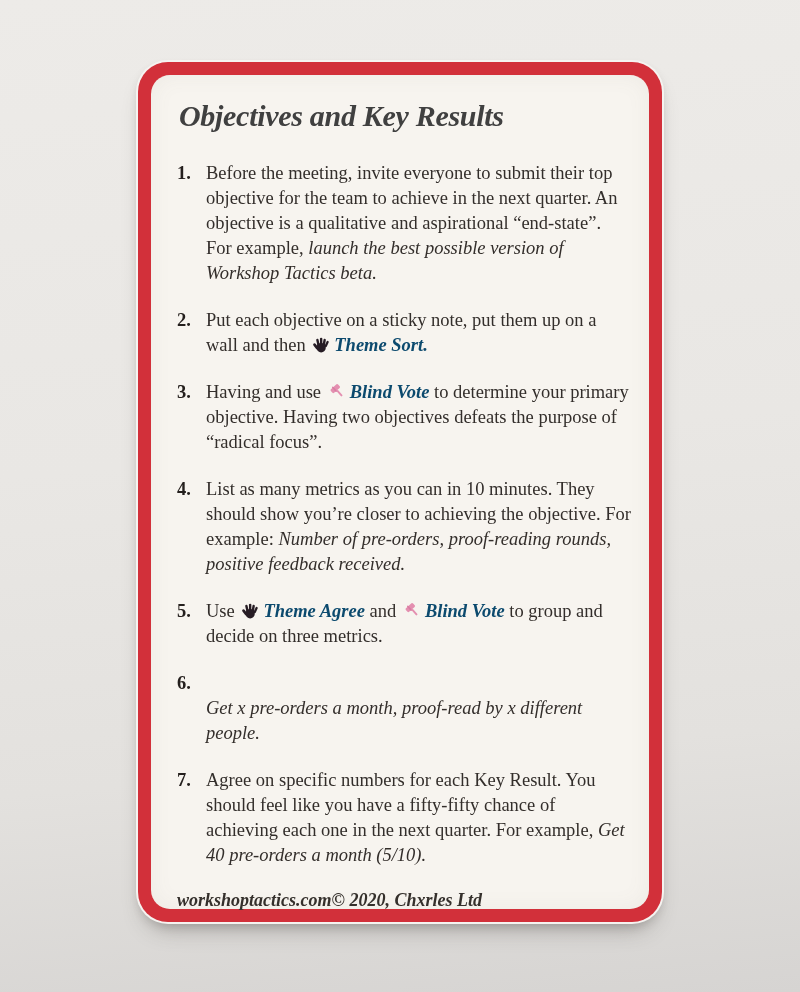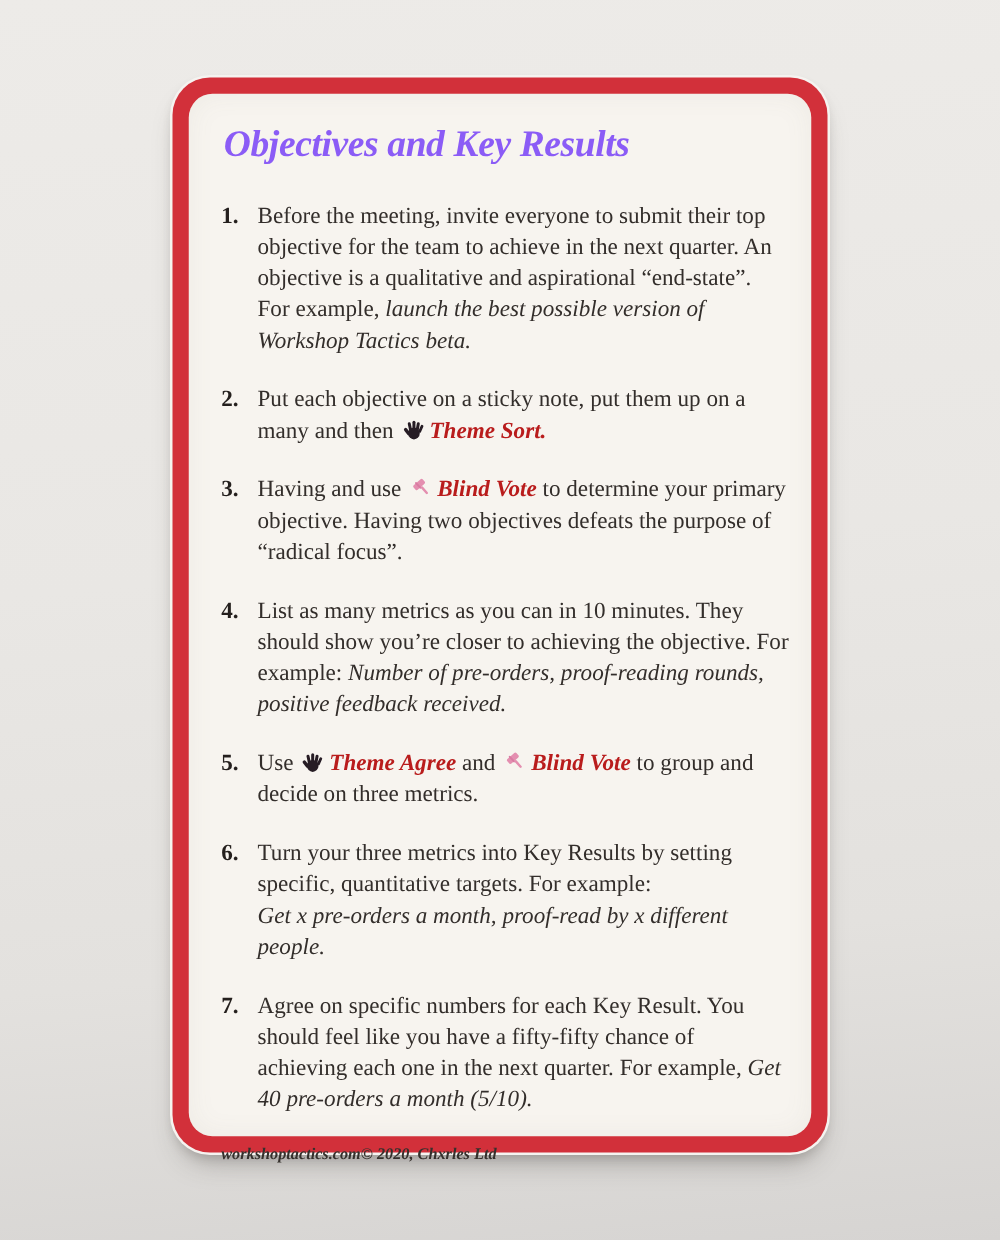--- a/index.html
+++ b/index.html
@@ -33,21 +33,21 @@
     padding: 22px 16px 12px 26px;
     display: flex;
     flex-direction: column;
     box-shadow: inset 0 0 22px rgba(120, 110, 100, 0.07);
   }
   .title {
     font-size: 30px;
     font-weight: bold;
     font-style: italic;
     letter-spacing: -0.3px;
-    color: #8b5cf6;
+    color: #404040;
     margin: 2px 0 0 2px;
     line-height: 1.15;
   }
   .steps {
     margin-top: 27px;
   }
   .item {
     display: flex;
     font-size: 18.5px;
     line-height: 25px;
@@ -59,33 +59,33 @@
     width: 29px;
     font-weight: bold;
     color: #241f1d;
   }
   .item .body {
     flex: 1;
     padding-right: 2px;
   }
   .seg-n { font-style: normal; }
   .seg-i { font-style: italic; }
-  .seg-bi { font-style: italic; font-weight: bold; color: #b91c1c; }
+  .seg-bi { font-style: italic; font-weight: bold; color: #0c4a6e; }
   .inline-icon {
     display: inline-block;
     width: 18px;
     height: 18px;
     vertical-align: -3px;
     margin: 0 4px 0 2px;
   }
   .footer {
     margin-top: auto;
     display: flex;
     align-items: baseline;
-    font-size: 13px;
+    font-size: 18px;
     font-style: italic;
     font-weight: bold;
     color: #35302c;
     padding: 0 6px 2px 0;
   }
   .footer .left  { flex: none; }
   .footer .center { flex: 1; text-align: center; }
   .footer .right { flex: none; }
 </style>
 </head>
@@ -94,21 +94,21 @@
 <div class="card">
   <div class="face">
     <h1 class="title">Objectives and Key Results</h1>
     <div class="steps">
         <div class="item">
           <span class="num">1.</span>
           <span class="body"><span class="seg-n">Before the meeting, invite everyone to submit their top objective for the team to achieve in the next quarter. An objective is a qualitative and aspirational “end-state”. For example, </span><span class="seg-i">launch the best possible version of Workshop Tactics beta.</span></span>
         </div>
         <div class="item">
           <span class="num">2.</span>
-          <span class="body"><span class="seg-n">Put each objective on a sticky note, put them up on a many and then </span><svg class="inline-icon" viewBox="0 0 24 24" xmlns="http://www.w3.org/2000/svg">
+          <span class="body"><span class="seg-n">Put each objective on a sticky note, put them up on a wall and then </span><svg class="inline-icon" viewBox="0 0 24 24" xmlns="http://www.w3.org/2000/svg">
     <g fill="#261c24">
       <rect x="3.2" y="9.2" width="3.6" height="9" rx="1.8" transform="rotate(-38 5 13.7)"></rect>
       <rect x="6.4" y="3.6" width="3.2" height="11" rx="1.6" transform="rotate(-12 8 9)"></rect>
       <rect x="10.6" y="2.2" width="3.2" height="12" rx="1.6"></rect>
       <rect x="14.6" y="3.6" width="3.2" height="11" rx="1.6" transform="rotate(10 16.2 9)"></rect>
       <rect x="18.1" y="6.2" width="3.0" height="9" rx="1.5" transform="rotate(24 19.6 10.7)"></rect>
       <ellipse cx="12.2" cy="15.6" rx="6.2" ry="6.4"></ellipse>
     </g>
   </svg><span class="seg-bi">Theme Sort.</span></span>
         </div>
@@ -140,21 +140,21 @@
   </svg><span class="seg-bi">Theme Agree</span><span class="seg-n"> and </span><svg class="inline-icon" viewBox="0 0 24 24" xmlns="http://www.w3.org/2000/svg">
     <g transform="rotate(-42 12 10)" fill="#e48fb0">
       <rect x="5.5" y="3.4" width="13" height="6.4" rx="1.6"></rect>
       <rect x="9.5" y="2.2" width="2.2" height="8.8" rx="1.1" fill="#d97ba2"></rect>
       <rect x="10.8" y="9.6" width="2.6" height="10.5" rx="1.3"></rect>
     </g>
   </svg><span class="seg-bi">Blind Vote</span><span class="seg-n"> to group and decide on three metrics.</span></span>
         </div>
         <div class="item">
           <span class="num">6.</span>
-          <span class="body"><span class="seg-n">Turn your three metrics into Key Results by setting specific, quantitative targets. For example:</span><br><span class="seg-i">Get x pre-orders a month, proof-read by x different people.</span></span>
+          <span class="body"><br><span class="seg-i">Get x pre-orders a month, proof-read by x different people.</span></span>
         </div>
         <div class="item">
           <span class="num">7.</span>
           <span class="body"><span class="seg-n">Agree on specific numbers for each Key Result. You should feel like you have a fifty-fifty chance of achieving each one in the next quarter. For example, </span><span class="seg-i">Get 40 pre-orders a month (5/10).</span></span>
         </div>
       </div>
     <div class="footer">
       <span class="left">workshoptactics.com</span>
       <span class="right">© 2020, Chxrles Ltd</span>
     </div>

